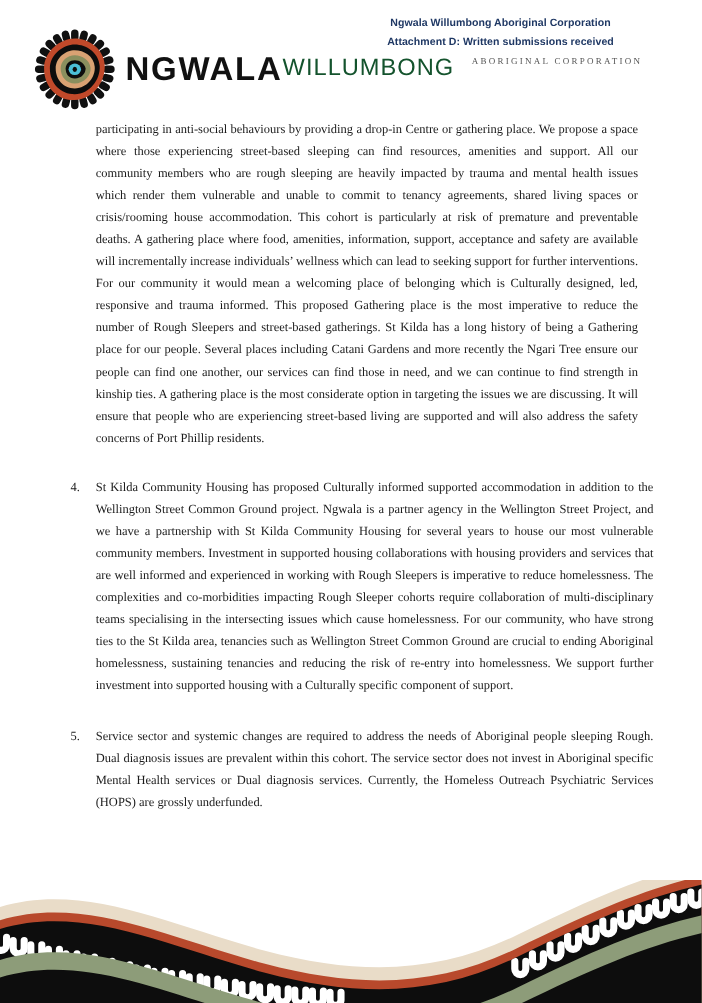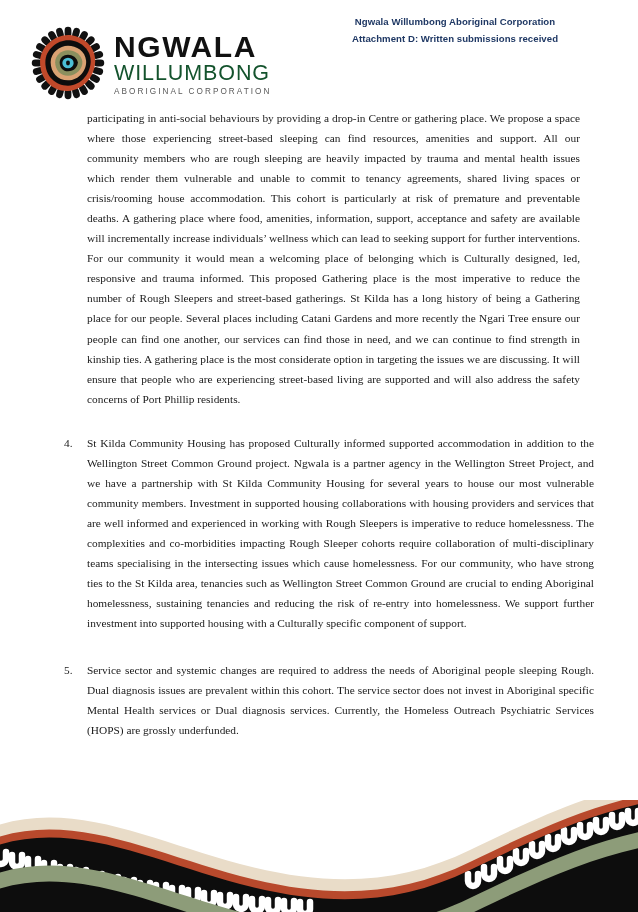--- a/index.html
+++ b/index.html
@@ -45,47 +45,48 @@
     position: absolute;
     top: 26px;
     left: 30px;
     display: flex;
     align-items: center;
     gap: 8px;
   }
   .logo-mark { width: 76px; height: 74px; display: block; }
   .logo-words {
     display: flex;
-    flex-direction: column;
+    flex-direction: row;
     justify-content: center;
     padding-top: 2px;
   }
   .logo-line1 {
     font-family: "Liberation Sans", "DejaVu Sans", sans-serif;
     font-size: 30px;
     font-weight: bold;
     letter-spacing: 1.6px;
     line-height: 0.98;
     color: #111111;
   }
   .logo-line2 {
     font-family: "Liberation Sans", "DejaVu Sans", sans-serif;
     font-size: 21.5px;
     font-weight: normal;
     letter-spacing: 0.9px;
     line-height: 1.12;
     color: #14532d;
   }
   .logo-line3 {
-    font-family: Liberation Sans, sans-serif;
+    font-family: Liberation Serif, serif;
     font-size: 8.2px;
     font-weight: normal;
     letter-spacing: 2.05px;
     color: #585858;
     padding-top: 2px;
+    margin-left: 16px;
   }
 
   
   .doc-body {
     position: absolute;
     top: 108px;
     left: 0;
     width: 638px;
   }
   .para {

